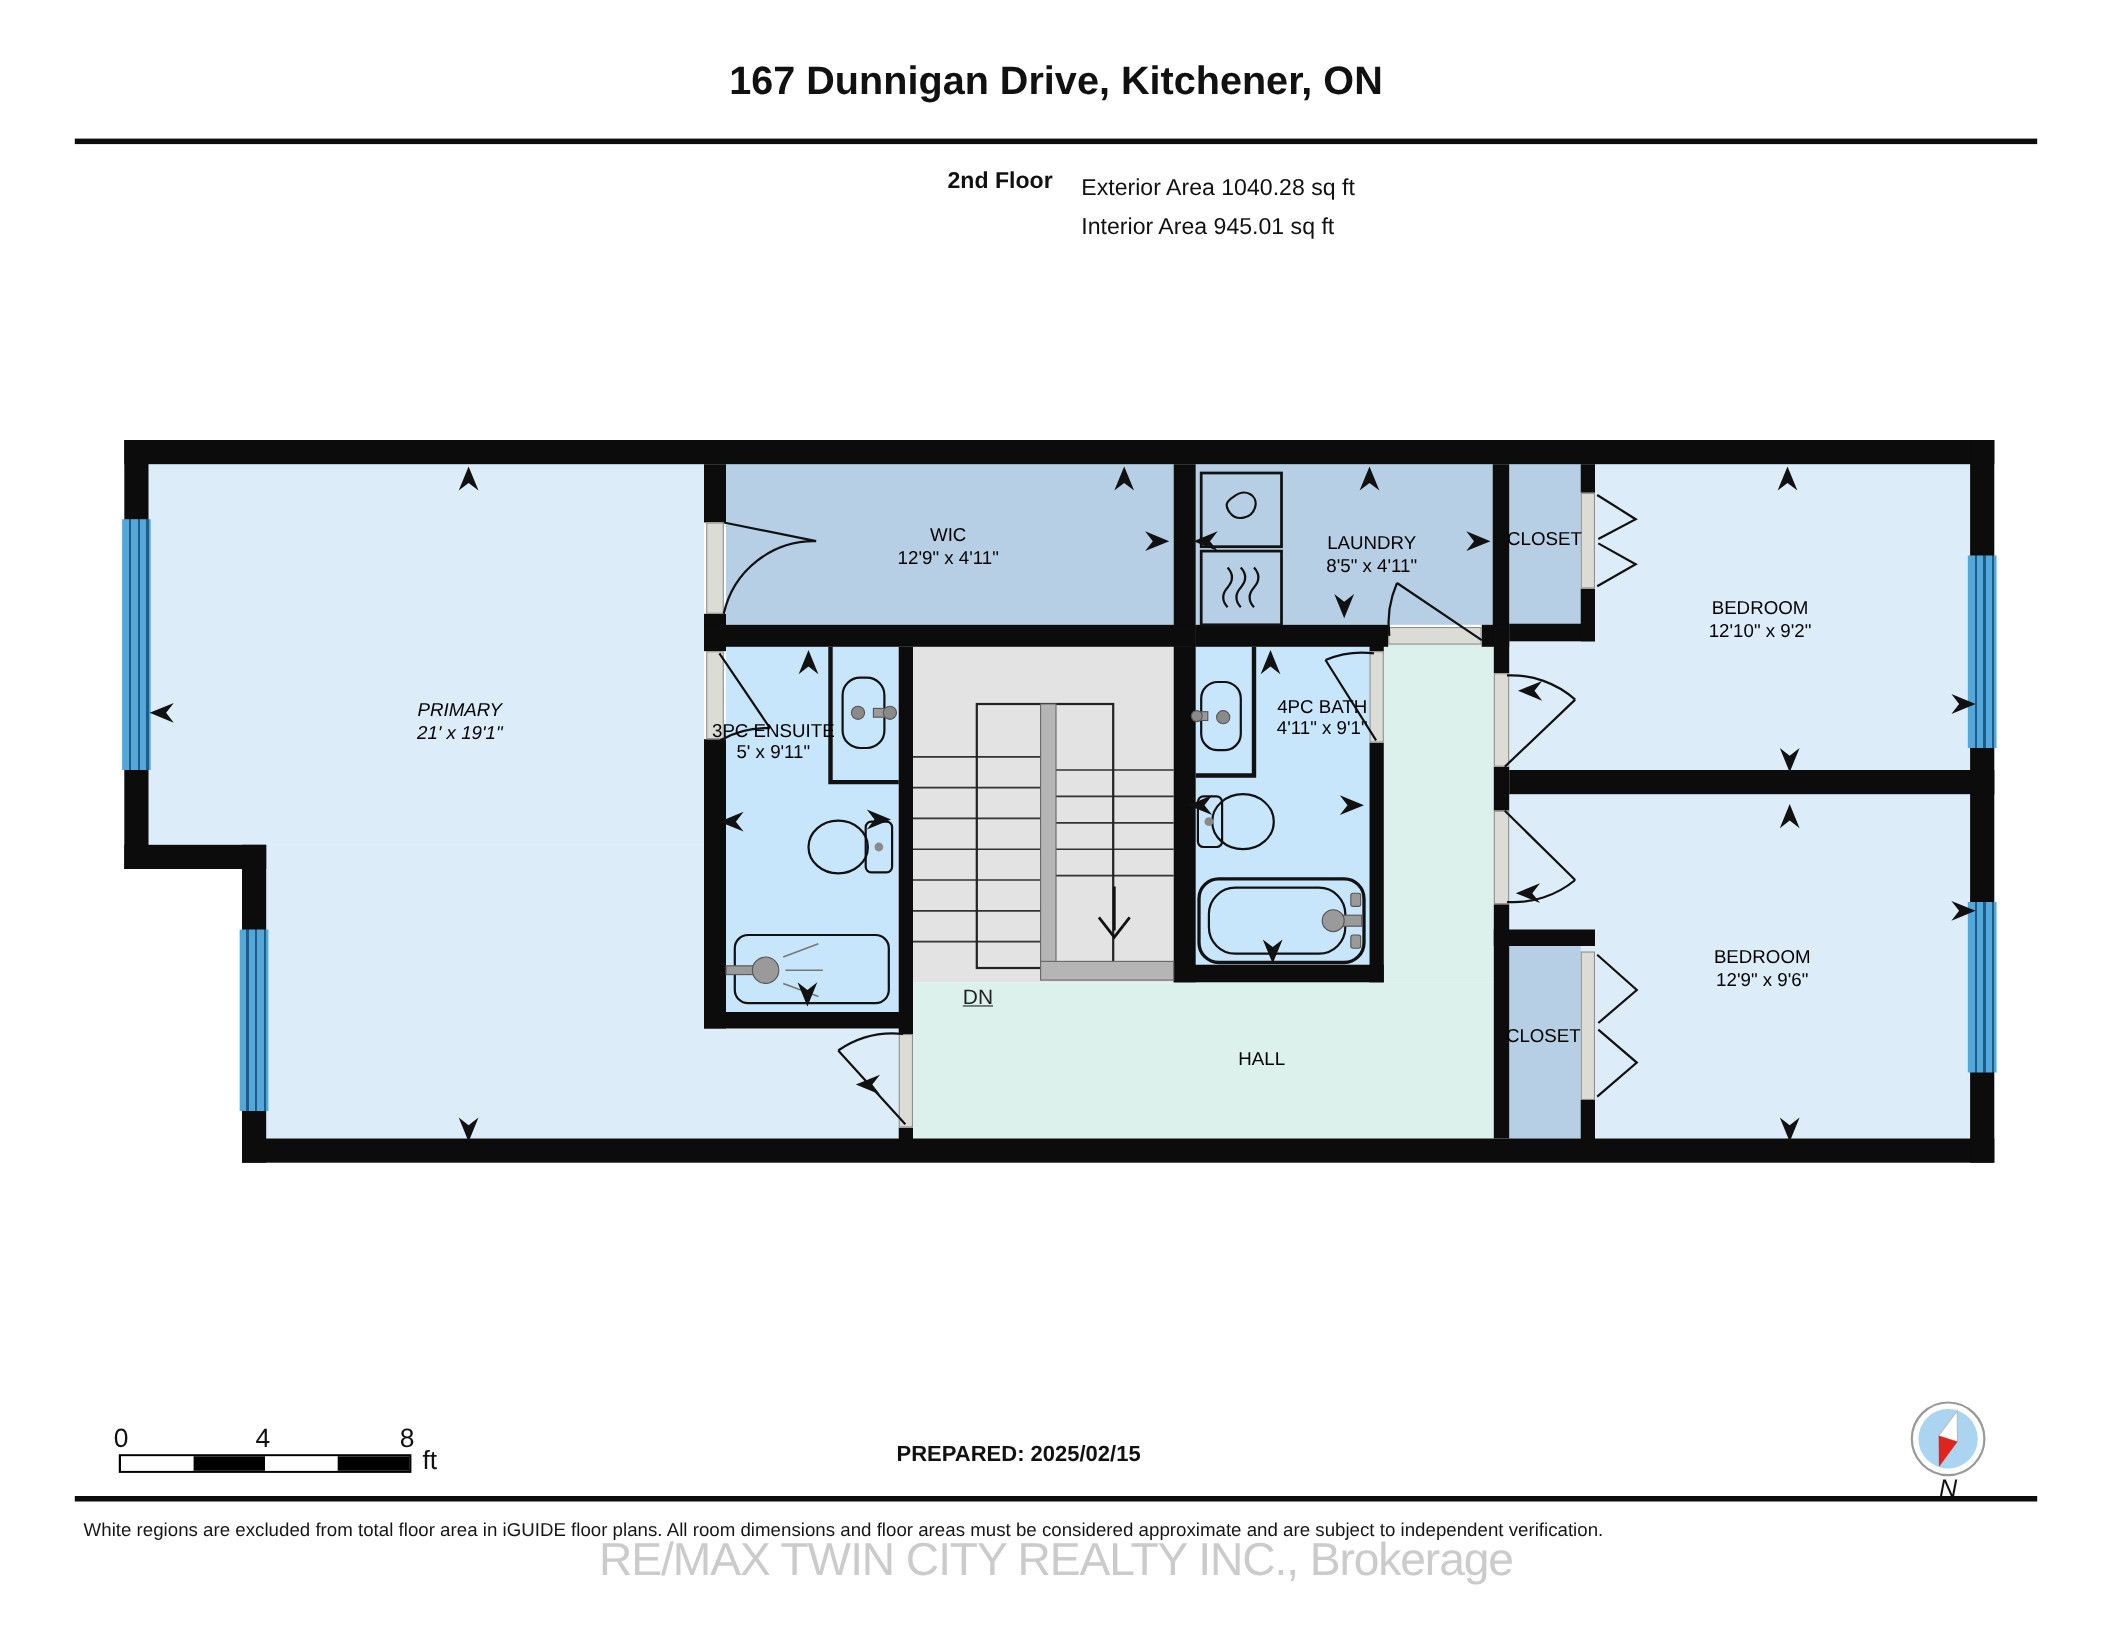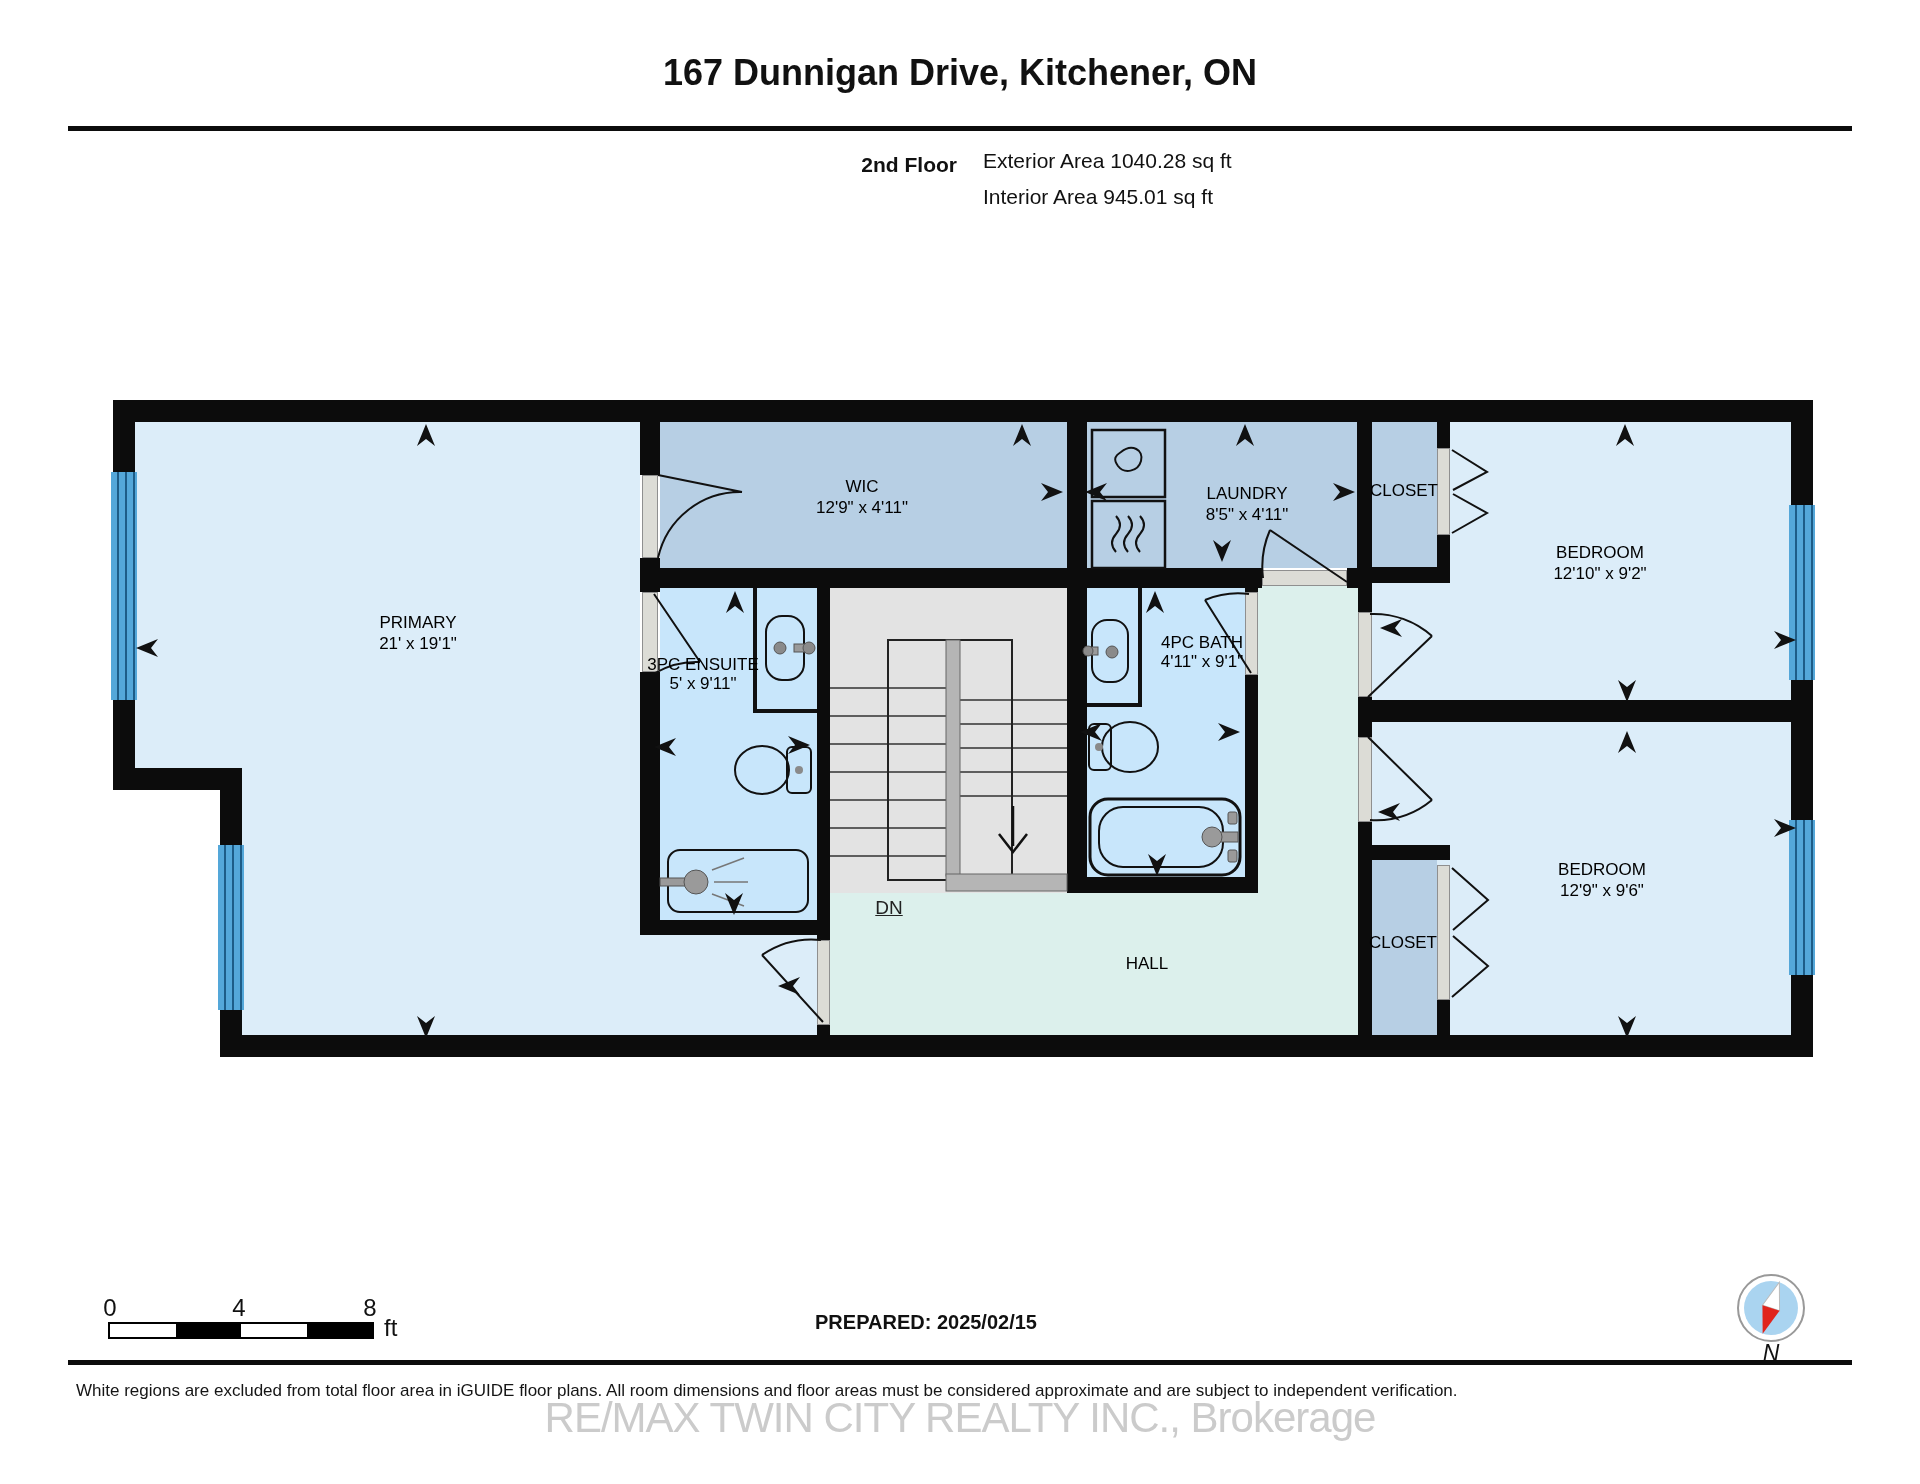--- a/index.html
+++ b/index.html
@@ -2,21 +2,21 @@
 <html><head>
 <meta charset="utf-8">
 <style>
   html,body{margin:0;padding:0;background:#fff;}
   #canvas{position:relative;width:1920px;height:1484px;background:#fff;overflow:hidden;
           font-family:"Liberation Sans",sans-serif;color:#111;}
   .abs{position:absolute;}
   #page-title{left:0;top:52px;width:1920px;text-align:center;font-size:36px;font-weight:bold;letter-spacing:0px;}
   #title-rule{left:68px;top:126px;width:1784px;height:5px;background:#0c0c0c;}
   #floor-label{left:780px;top:153px;width:177px;text-align:right;font-size:21px;font-weight:bold;}
-  #area-lines{left:983px;top:143px;font-size:21px;line-height:36px;}
+  #area-lines{left:983px;top:153px;font-size:21px;line-height:36px;}
   .w{position:absolute;background:#0c0c0c;}
   .room{position:absolute;}
   .ds{position:absolute;background:#dcdcd6;border:1px solid #8f8f8f;box-sizing:border-box;}
   .win{position:absolute;}
   svg.overlay{position:absolute;left:0;top:0;}
   .rlabel{position:absolute;transform:translate(-50%,-50%);text-align:center;font-size:17px;
           line-height:21px;color:#000000;white-space:nowrap;}
   .rlabel.sm{font-size:17px;line-height:19px;}
   #dn-label{position:absolute;transform:translate(-50%,-50%);font-size:19px;color:#222;text-decoration:underline;}
   .sb-num{position:absolute;transform:translateX(-50%);font-size:24px;top:1294px;}
@@ -210,21 +210,21 @@
     <g>
       <circle cx="1771" cy="1308" r="33" fill="#fff" stroke="#999" stroke-width="2"></circle>
       <circle cx="1771" cy="1308" r="27" fill="#aad4f0"></circle>
       <g transform="rotate(18 1771 1308)">
         <polygon points="1771,1281 1780,1308 1762,1308" fill="#ffffff" stroke="#bbb" stroke-width="1"></polygon>
         <polygon points="1771,1335 1780,1308 1762,1308" fill="#e0241c"></polygon>
       </g>
     </g>
   </svg>
 
-  <div class="rlabel" style="left:418px;top:633px;">
+  <div class="rlabel" style="left:418px;top:656px;font-style:italic;">
     <div>PRIMARY</div>
     <div>21' x 19'1"</div>
   </div>
   <div class="rlabel" style="left:862px;top:497px;">
     <div>WIC</div>
     <div>12'9" x 4'11"</div>
   </div>
   <div class="rlabel" style="left:1247px;top:504px;">
     <div>LAUNDRY</div>
     <div>8'5" x 4'11"</div>

